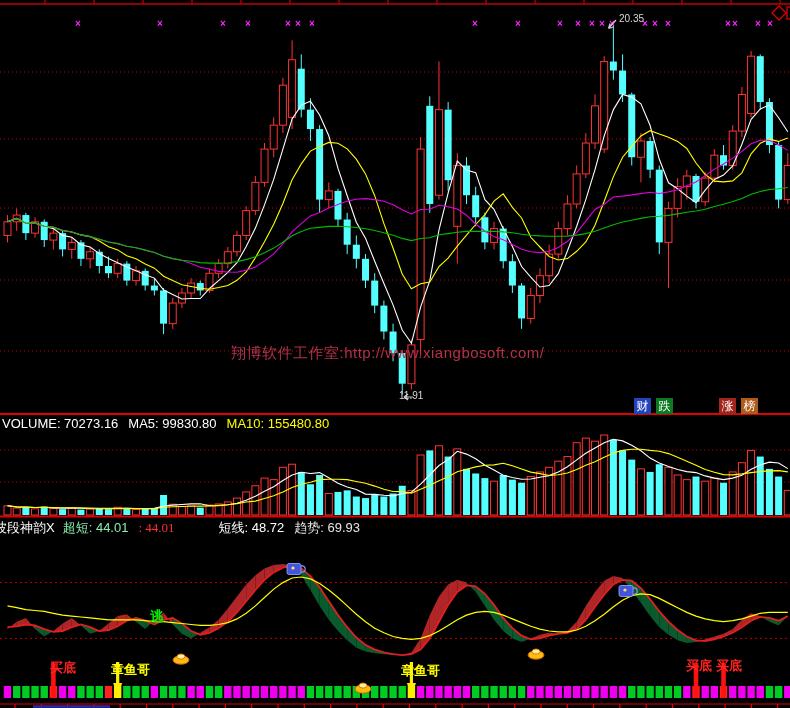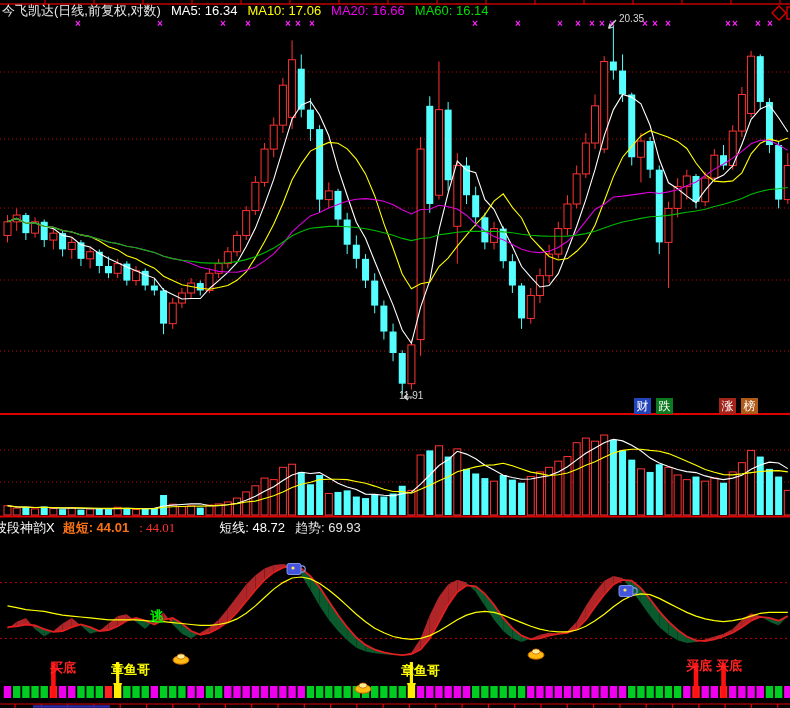--- a/index.html
+++ b/index.html
@@ -604,29 +604,30 @@
           <ellipse cx="363" cy="689" rx="8" ry="4.2" fill="#ffbb11" stroke="#cc6600" stroke-width="1"></ellipse>
           <ellipse cx="363" cy="685.5" rx="4" ry="2.6" fill="#ffee99" stroke="#cc6600" stroke-width="0.8"></ellipse>
         </g>
         <g>
           <ellipse cx="536" cy="655" rx="8" ry="4.2" fill="#ffbb11" stroke="#cc6600" stroke-width="1"></ellipse>
           <ellipse cx="536" cy="651.5" rx="4" ry="2.6" fill="#ffee99" stroke="#cc6600" stroke-width="0.8"></ellipse>
         </g>
       </g>
     </svg>
 
-  <div class="row title-row">
-    <span>今飞凯达(日线,前复权,对数)</span><span style="color: rgb(255, 255, 255);">MA5: 16.34</span><span style="color: rgb(255, 255, 0);">MA10: 17.06</span><span style="color: rgb(238, 0, 238);">MA20: 16.66</span><span style="color: rgb(0, 221, 0);">MA60: 16.14</span>
+
+  <div class="row vol-row">
+    <span style="color: rgb(255, 255, 255);">VOLUME: 70273.16</span><span style="color: rgb(255, 255, 255);">MA5: 99830.80</span><span style="color: rgb(255, 255, 0);">MA10: 155480.80</span>
   </div>
 
-
   <div class="row ind-row">
-    <span class="ind-name">波段神韵X</span><span style="color: #f97316; font-weight: bold;">超短: 44.01</span><span style="color: rgb(255, 48, 48); font-family: Liberation Serif, serif;">: 44.01</span><span style="color: rgb(255, 255, 255); margin-left: 34px;">短线: 48.72</span><span style="color: #e5e5e5;">趋势: 69.93</span>
+    <span class="ind-name">波段神韵X</span><span style="color: #86efac;">超短: 44.01</span><span style="color: rgb(255, 48, 48); font-family: Liberation Serif, serif;">: 44.01</span><span style="color: rgb(255, 255, 255); margin-left: 34px;">短线: 48.72</span><span style="color: #e5e5e5;">趋势: 69.93</span>
   </div>
 
   <div class="btn" style="left: 634px; background: rgb(34, 68, 187);">财</div>
   <div class="btn" style="left: 656px; background: rgb(13, 122, 34);">跌</div>
   <div class="btn" style="left: 719px; background: rgb(163, 36, 26);">涨</div>
   <div class="btn" style="left: 741px; background: rgb(176, 90, 26);">榜</div>
 
+  <div class="watermark">翔博软件工作室:http://www.xiangbosoft.com/</div>
   <div class="anno peak-label">20.35</div>
   <div class="anno trough-label">11.91</div>
 </div>
 
 </body></html>

